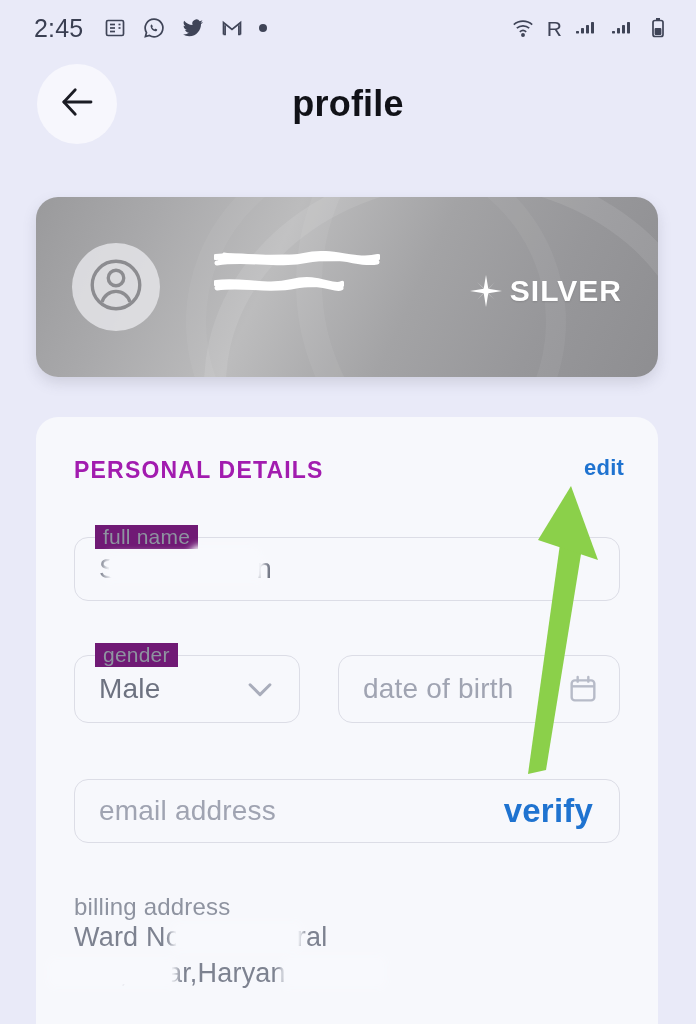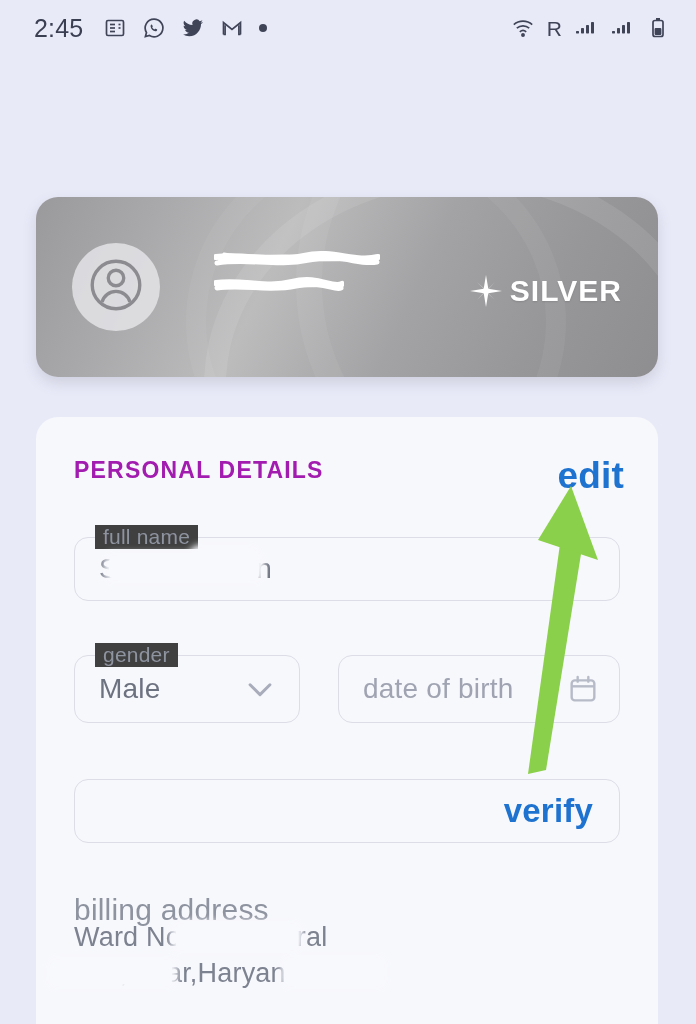--- a/index.html
+++ b/index.html
@@ -46,46 +46,46 @@
   .tier{position:absolute;right:36px;top:74px;display:flex;align-items:center;gap:8px;}
   .tier-label{font-size:30px;font-weight:bold;color:#ffffff;letter-spacing:1px;text-shadow:0 1px 2px rgba(0,0,0,.12);}
   .sparkle{width:40px;height:40px;margin-right:-4px;}
 
   
   .details{
     position:absolute;left:36px;top:417px;width:622px;height:607px;
     background:#f7f8fc;border-radius:22px 22px 0 0;box-sizing:border-box;padding:0;
   }
   .section-head{position:absolute;left:38px;top:40px;font-size:23px;font-weight:bold;color:#a21caf;letter-spacing:1.2px;}
-  .edit-link{position:absolute;right:34px;top:38px;font-size:37px;font-weight:bold;color:#1f73d0;letter-spacing:.2px;text-align:right;}
+  .edit-link{position:absolute;right:34px;top:38px;font-size:22px;font-weight:bold;color:#1f73d0;letter-spacing:.2px;text-align:right;}
 
   
   .field{position:absolute;box-sizing:border-box;border:1.6px solid #dcdde6;border-radius:14px;background:transparent;}
   .field-label{
-    position:absolute;top:-13px;left:20px;padding:0 8px;background:#404040;
+    position:absolute;top:-13px;left:20px;padding:0 8px;background:#701a75;
     font-size:21px;color:#8e93a0;letter-spacing:.2px;
   }
   .field-value{position:absolute;left:24px;top:50%;transform:translateY(-50%);font-size:28px;color:#6d7280;letter-spacing:.2px;white-space:nowrap;}
   .field-placeholder{position:absolute;left:24px;top:50%;transform:translateY(-50%);font-size:28px;color:#a0a4b2;letter-spacing:.2px;white-space:nowrap;}
 
   #field-fullname{left:74px;top:537px;width:546px;height:64px;}
   #field-gender{left:74px;top:655px;width:226px;height:68px;}
   #field-dob{left:338px;top:655px;width:282px;height:68px;}
   #field-email{left:74px;top:779px;width:546px;height:64px;}
 
   .chev{position:absolute;right:22px;top:50%;transform:translateY(-50%);width:34px;height:34px;color:#a9adbb;}
   .cal{position:absolute;right:20px;top:50%;transform:translateY(-50%);width:32px;height:32px;color:#b7bbc8;}
   .verify-link{position:absolute;right:26px;top:50%;transform:translateY(-50%);font-size:33px;font-weight:bold;color:#1f73d0;letter-spacing:.2px;}
 
   
   .whiteout{position:absolute;background:#f8f9fd;border-radius:4px;}
   .whiteout.soft{box-shadow:0 0 7px 5px #f8f9fd;}
 
   
-  .billing-label{position:absolute;left:74px;top:893px;font-size:30px;color:#8e93a0;letter-spacing:.2px;}
+  .billing-label{position:absolute;left:74px;top:893px;font-size:24px;color:#8e93a0;letter-spacing:.2px;}
   .billing-l1{position:absolute;left:74px;top:922px;font-size:27px;color:#7d8290;letter-spacing:.2px;white-space:nowrap;}
   .billing-l2{position:absolute;left:74px;top:958px;font-size:27px;color:#7d8290;letter-spacing:.2px;white-space:nowrap;}
 
   
   .annot-arrow{position:absolute;left:494px;top:486px;width:120px;height:290px;pointer-events:none;}
 </style>
 </head>
 <body>
 
 <div class="phone">
@@ -153,20 +153,31 @@
       <span class="sb-ico">
         <svg viewBox="0 0 24 24" fill="none" stroke="currentColor" stroke-width="1.7">
           <rect x="7" y="4.5" width="10" height="16" rx="2"></rect>
           <line x1="10" y1="3" x2="14" y2="3" stroke-width="2"></line>
           <rect x="8.6" y="12" width="6.8" height="7" rx="1" fill="currentColor" stroke="none"></rect>
         </svg>
       </span>
     </div>
   </div>
 
+  <div class="header">
+    <div class="backbtn">
+      <span>
+        <svg viewBox="0 0 24 24" fill="none" stroke="currentColor" stroke-width="1.6" stroke-linecap="round" stroke-linejoin="round">
+          <line x1="20" y1="12" x2="4.5" y2="12"></line>
+          <polyline points="11,5 4.5,12 11,19"></polyline>
+        </svg>
+      </span>
+    </div>
+    <div class="page-title">profile</div>
+  </div>
 
   <div class="silver-card">
     <div class="card-arc1"></div>
     <div class="card-arc2"></div>
     <div class="card-arc3"></div>
 
     <div class="avatar">
       <span>
         <svg viewBox="0 0 24 24" fill="none" stroke="currentColor" stroke-width="1.3">
           <circle cx="12" cy="12" r="9.2"></circle>
@@ -240,20 +251,21 @@
     <span class="field-label">gender</span>
     <span class="field-value">Male</span>
     <span class="chev">
       <svg viewBox="0 0 24 24" fill="none" stroke="currentColor" stroke-width="2.1" stroke-linecap="round" stroke-linejoin="round">
         <polyline points="5,9 12,16 19,9"></polyline>
       </svg>
     </span>
   </div>
 
   <div class="field" id="field-email">
+    <span class="field-placeholder">email address</span>
     <span class="verify-link">verify</span>
   </div>
 
   <div class="billing-label">billing address</div>
   <div class="billing-l1">Ward No 1 8 R        Rural</div>
   <div class="billing-l2">120,Hisar,Haryana          t</div>
   <span class="whiteout soft" style="left:176px;top:926px;width:122px;height:22px;"></span>
   <span class="whiteout soft" style="left:52px;top:962px;width:120px;height:22px;"></span>
   <span class="whiteout soft" style="left:286px;top:960px;width:96px;height:24px;"></span>
 

